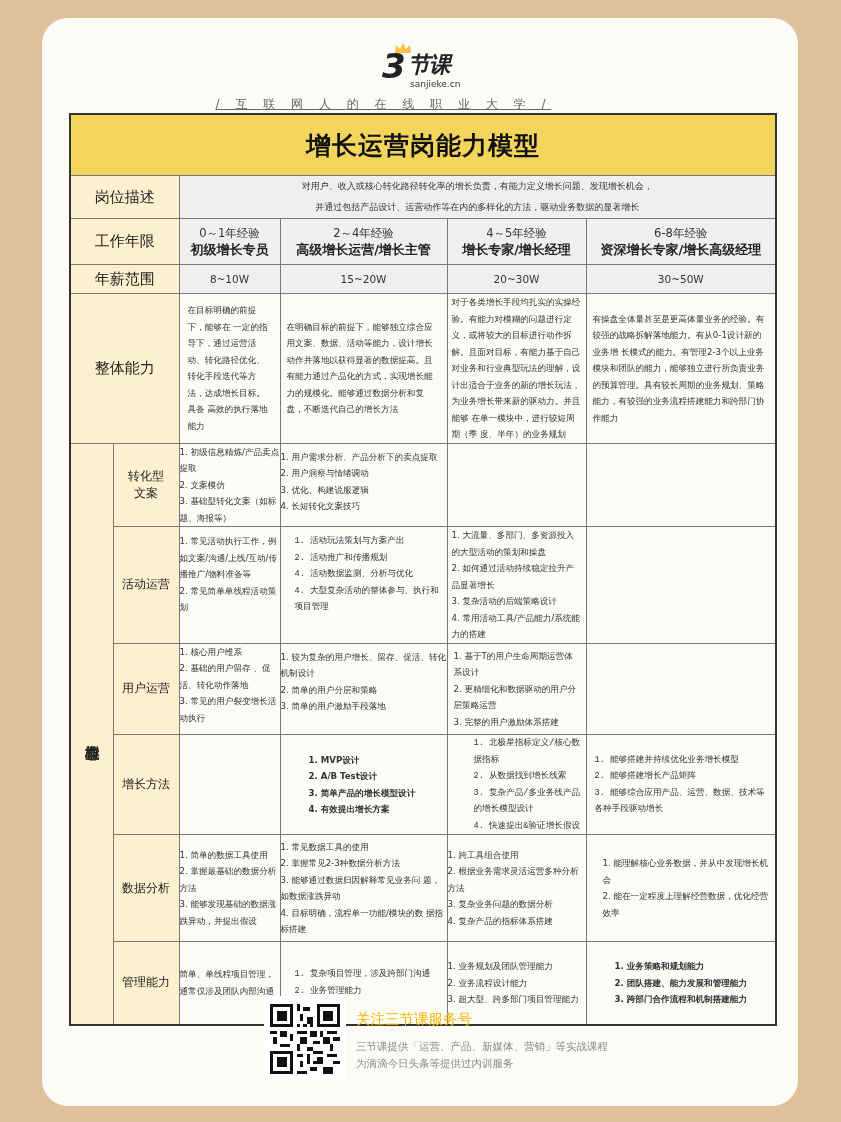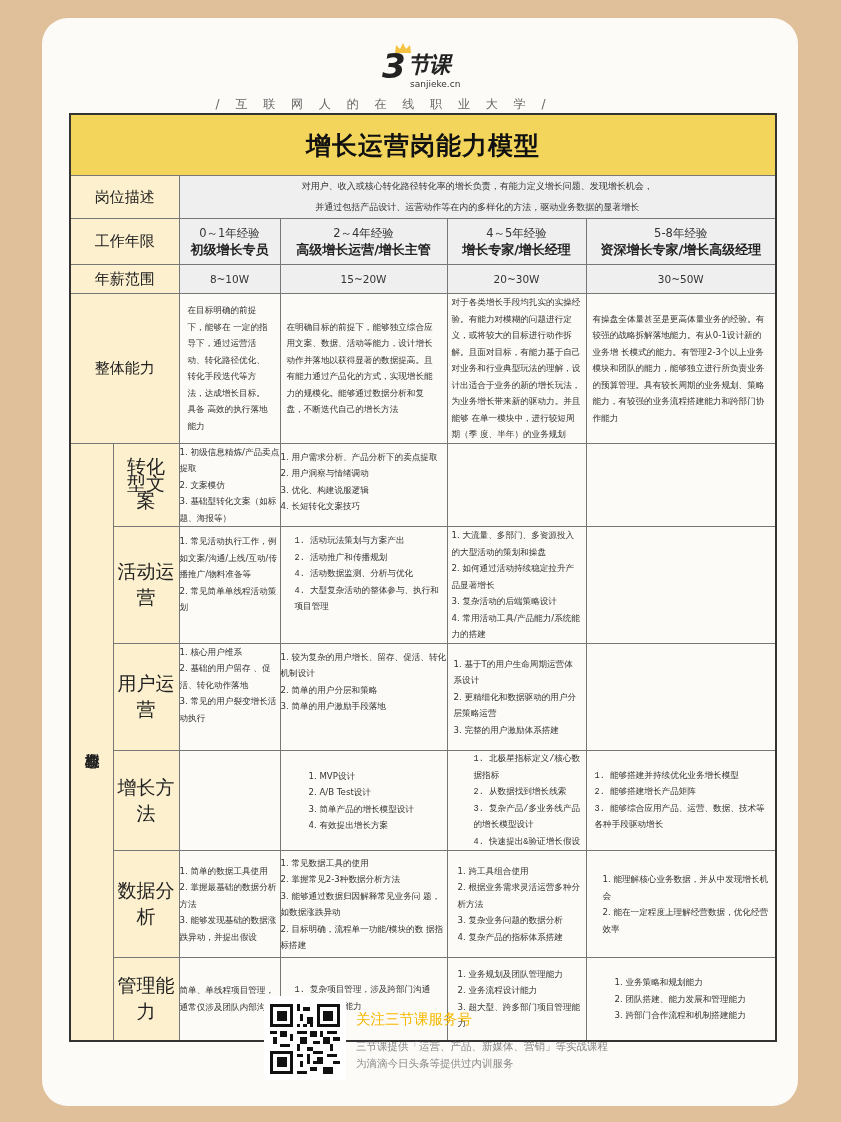--- a/index.html
+++ b/index.html
@@ -9,41 +9,41 @@
   }
   .card {
     position:absolute; left:42px; top:18px; width:756px; height:1088px;
     background:#fcfbf8; border-radius:26px;
   }
   .logo { position:absolute; left:382px; top:42px; width:80px; height:50px; }
   .logo .crown { position:absolute; left:12px; top:0px; width:18px; height:12px; }
   .logo .num { position:absolute; left:0; top:6px; font-size:34px; font-weight:bold; font-style:italic; color:#222; line-height:36px; font-family:"DejaVu Sans",sans-serif; }
   .logo .brand { position:absolute; left:26px; top:10px; font-size:22px; font-weight:bold; font-style:italic; color:#222; line-height:26px; letter-spacing:-1px; }
   .logo .domain { position:absolute; left:28px; top:37px; font-size:9px; color:#333; line-height:10px; }
-  .slogan { position:absolute; left:0; width:767px; top:96px; text-align:center; font-size:12px; letter-spacing:6px; color:#666; }
+  .slogan { position:absolute; left:0; width:767px; top:96px; text-align:center; font-size:12px; letter-spacing:6px; color:#666;text-decoration:underline; }
 
   table.model {
     position:absolute; left:69px; top:113px; width:706px; border-collapse:collapse;
     table-layout:fixed; border:2px solid #333; background:#fcfbf8;
   }
   table.model td { border:1px solid #777; padding:0; vertical-align:middle; }
   .title-cell { background:#f4d55b; height:60px; text-align:center; font-size:25px; font-weight:bold; color:#111; letter-spacing:1px; }
   .lbl { background:#fdf0cf; text-align:center; font-size:15px; color:#222; }
-  .lbl2 { background:#fdf0cf; text-align:center; font-size:19px; color:#222; }
+  .lbl2 { background:#fdf0cf; text-align:center; font-size:12px; color:#222; }
   .vlbl { background:#fdf0cf; text-align:center; font-size:14.5px; color:#222; writing-mode:vertical-rl; text-orientation:upright; letter-spacing:0px; }
   .gray { background:#efefef; text-align:center; }
   .desc { font-size:9px; line-height:21px; color:#333; }
   .yrs .exp { font-size:11.5px; color:#333; line-height:16px; }
   .yrs .role { font-size:13px; font-weight:bold; color:#222; line-height:18px; }
   .sal { font-size:10.5px; color:#333; }
   .txt { font-size:8.6px; line-height:16.5px; color:#333; padding:2px 6px; text-align:left; vertical-align:middle; }
   .txt.top { vertical-align:top; }
   .txt ol { list-style:none; margin:0; padding:0; }
   .txt.indent { padding-left:14px;font-family:Liberation Mono, monospace; }
-  .txt.indent2 { padding-left:28px; }
+  .txt.indent2 { padding-left:28px;font-weight:bold; }
 
   .footer-qr { position:absolute; left:264px; top:996px; width:82px; height:84px; background:#fff; }
   .footer-qr svg { position:absolute; left:6px; top:8px; }
   .ft-title { position:absolute; left:356px; top:1010px; font-size:14.5px; font-weight:normal; color:#f5b800; }
   .ft-line { position:absolute; left:356px; font-size:10.5px; color:#888; }
 </style>
 </head>
 <body>
 
 <div class="card"></div>
@@ -88,21 +88,21 @@
     </td>
     <td class="gray">
       <div class="exp">2～4年经验</div>
       <div class="role">高级增长运营/增长主管</div>
     </td>
     <td class="gray">
       <div class="exp">4～5年经验</div>
       <div class="role">增长专家/增长经理</div>
     </td>
     <td class="gray">
-      <div class="exp">5-8年经验</div>
+      <div class="exp">6-8年经验</div>
       <div class="role">资深增长专家/增长高级经理</div>
     </td>
   </tr>
 
   <tr style="height:29px">
     <td colspan="2" class="lbl">年薪范围</td>
     <td class="gray sal">8~10W</td>
     <td class="gray sal">15~20W</td>
     <td class="gray sal">20~30W</td>
     <td class="gray sal">30~50W</td>
@@ -174,21 +174,21 @@
       <li>3. 常见的用户裂变增长活动执行</li>
     </ol>
         </td>
     <td class="txt top" style="padding-top:5px">
           <ol>
       <li>1. 较为复杂的用户增长、留存、促活、转化机制设计</li>
       <li>2. 简单的用户分层和策略</li>
       <li>3. 简单的用户激励手段落地</li>
     </ol>
         </td>
-    <td class="txt top" style="padding:12px 6px">
+    <td class="txt top" style="padding:4px 6px">
           <ol>
       <li>1. 基于T的用户生命周期运营体系设计</li>
       <li>2. 更精细化和数据驱动的用户分层策略运营</li>
       <li>3. 完整的用户激励体系搭建</li>
     </ol>
         </td>
     <td class="txt"></td>
   </tr>
 
   <tr style="height:78px">
@@ -226,24 +226,24 @@
       <li>1. 简单的数据工具使用</li>
       <li>2. 掌握最基础的数据分析方法</li>
       <li>3. 能够发现基础的数据涨跌异动，并提出假设</li>
     </ol>
         </td>
     <td class="txt">
           <ol>
       <li>1. 常见数据工具的使用</li>
       <li>2. 掌握常见2-3种数据分析方法</li>
       <li>3. 能够通过数据归因解释常见业务问 题，如数据涨跌异动</li>
-      <li>2. 目标明确，流程单一功能/模块的数 据指标搭建</li>
-    </ol>
-        </td>
-    <td class="txt" style="padding-left:10px">
+      <li>4. 目标明确，流程单一功能/模块的数 据指标搭建</li>
+    </ol>
+        </td>
+    <td class="txt" style="padding-left:0">
           <ol>
       <li>1. 跨工具组合使用</li>
       <li>2. 根据业务需求灵活运营多种分析方法</li>
       <li>3. 复杂业务问题的数据分析</li>
       <li>4. 复杂产品的指标体系搭建</li>
     </ol>
         </td>
     <td class="txt" style="padding-left:16px">
           <ol>
       <li>1. 能理解核心业务数据，并从中发现增长机会</li>
@@ -258,21 +258,21 @@
           <ol>
       <li>简单、单线程项目管理，通常仅涉及团队内部沟通</li>
     </ol>
         </td>
     <td class="txt indent">
           <ol>
       <li>1. 复杂项目管理，涉及跨部门沟通</li>
       <li>2. 业务管理能力</li>
     </ol>
         </td>
-    <td class="txt" style="padding-left:10px">
+    <td class="txt" style="">
           <ol>
       <li>1. 业务规划及团队管理能力</li>
       <li>2. 业务流程设计能力</li>
       <li>3. 超大型、跨多部门项目管理能力</li>
     </ol>
         </td>
     <td class="txt indent2">
           <ol>
       <li>1. 业务策略和规划能力</li>
       <li>2. 团队搭建、能力发展和管理能力</li>

